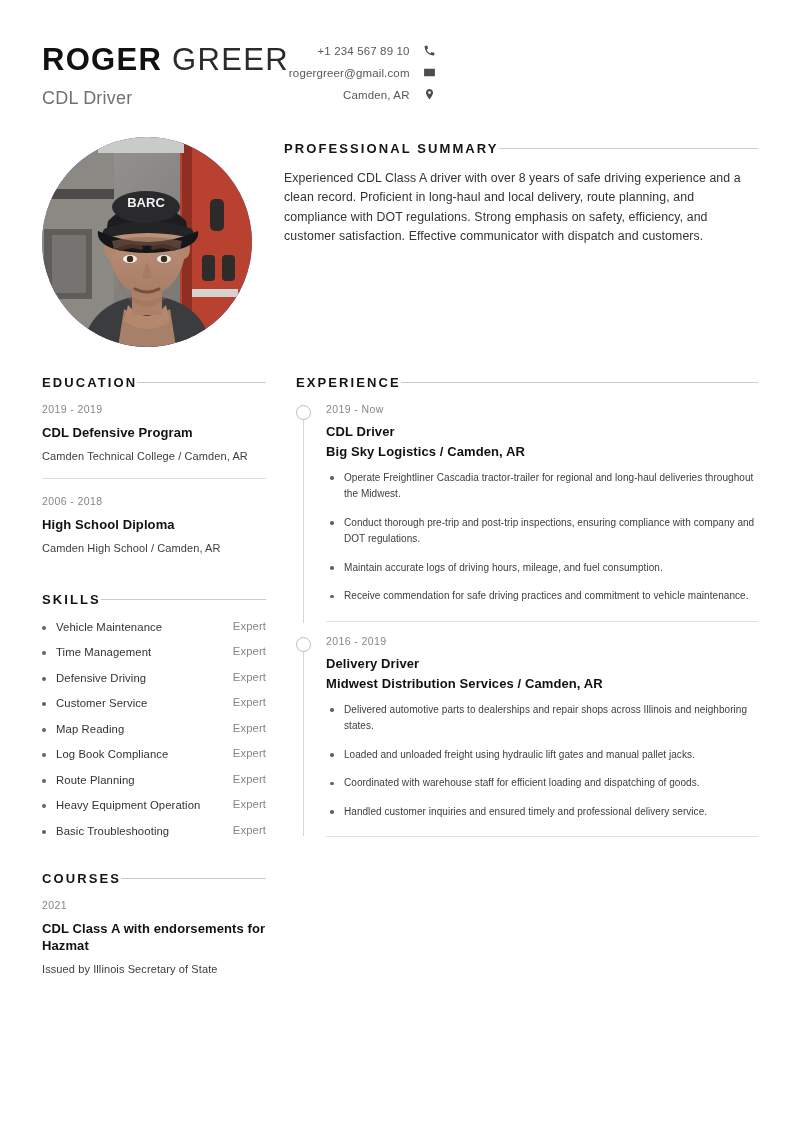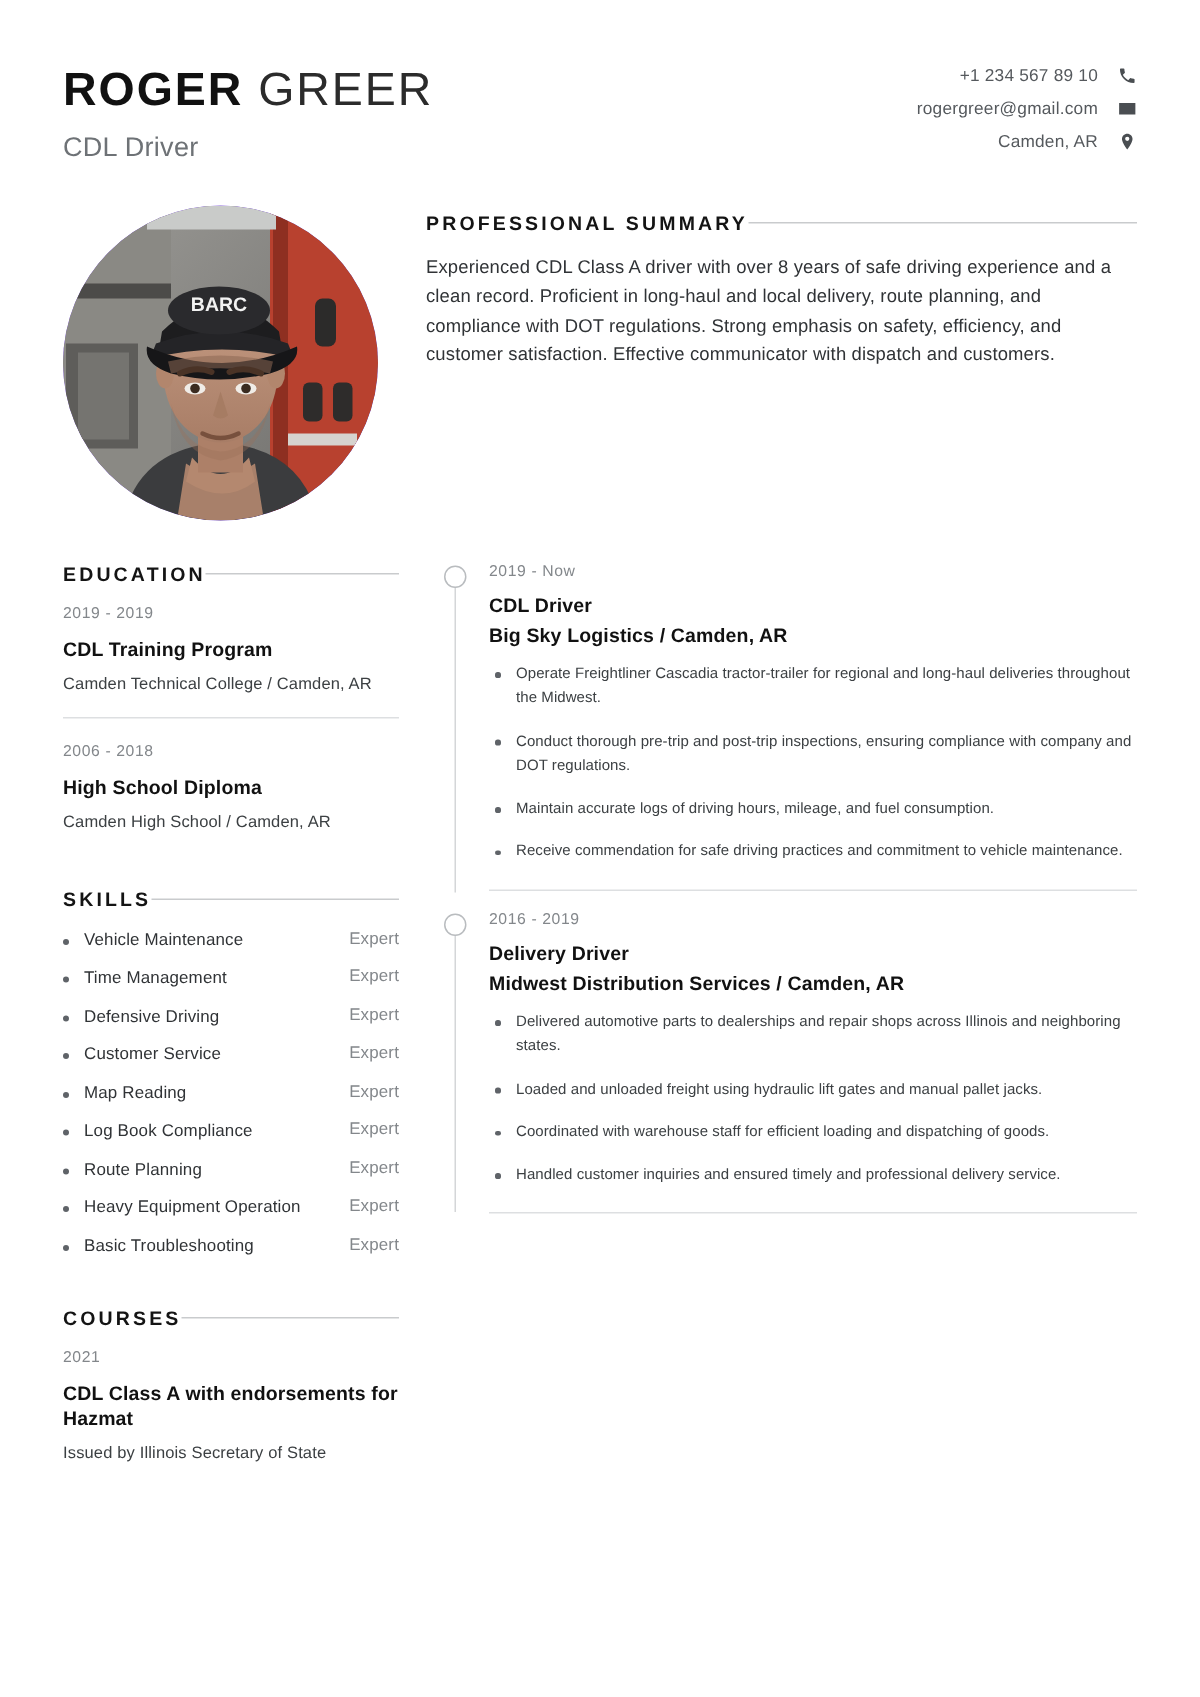--- a/index.html
+++ b/index.html
@@ -20,21 +20,21 @@
     height: 1131px;
     background: #ffffff;
     box-sizing: border-box;
     padding: 0 42px;
   }
 
   
   .header {
     display: flex;
     align-items: flex-start;
-    justify-content: space-between;
+    justify-content: flex-start;
     padding-top: 38px;
   }
   .name-block { padding-top: 4px; }
   .full-name {
     font-size: 31px;
     letter-spacing: 1.3px;
     line-height: 1.15;
     margin: 0;
     white-space: nowrap;
   }
@@ -416,21 +416,21 @@
 
     <div class="left-col">
 
       <div>
         <div class="sec-head">
           <span class="sec-head-text">EDUCATION</span>
           <span class="sec-head-rule"></span>
         </div>
         <div class="entry">
           <div class="entry-date">2019 - 2019</div>
-          <div class="entry-title">CDL Training Program</div>
+          <div class="entry-title">CDL Defensive Program</div>
           <div class="entry-sub">Camden Technical College / Camden, AR</div>
         </div>
         <div class="entry">
           <div class="entry-date">2006 - 2018</div>
           <div class="entry-title">High School Diploma</div>
           <div class="entry-sub">Camden High School / Camden, AR</div>
         </div>
       </div>
 
       <div class="block-gap"></div>
@@ -517,20 +517,24 @@
         <div class="entry">
           <div class="entry-date">2021</div>
           <div class="entry-title">CDL Class A with endorsements for Hazmat</div>
           <div class="entry-sub">Issued by Illinois Secretary of State</div>
         </div>
       </div>
 
     </div>
 
     <div class="right-col">
+      <div class="sec-head">
+        <span class="sec-head-text">EXPERIENCE</span>
+        <span class="sec-head-rule"></span>
+      </div>
 
       <div class="timeline">
 
         <div class="tl-item">
           <span class="tl-marker"></span>
           <span class="tl-line"></span>
           <div class="tl-date">2019 - Now</div>
           <div class="tl-role">CDL Driver</div>
           <div class="tl-company">Big Sky Logistics / Camden, AR</div>
           <ul class="tl-bullets">

